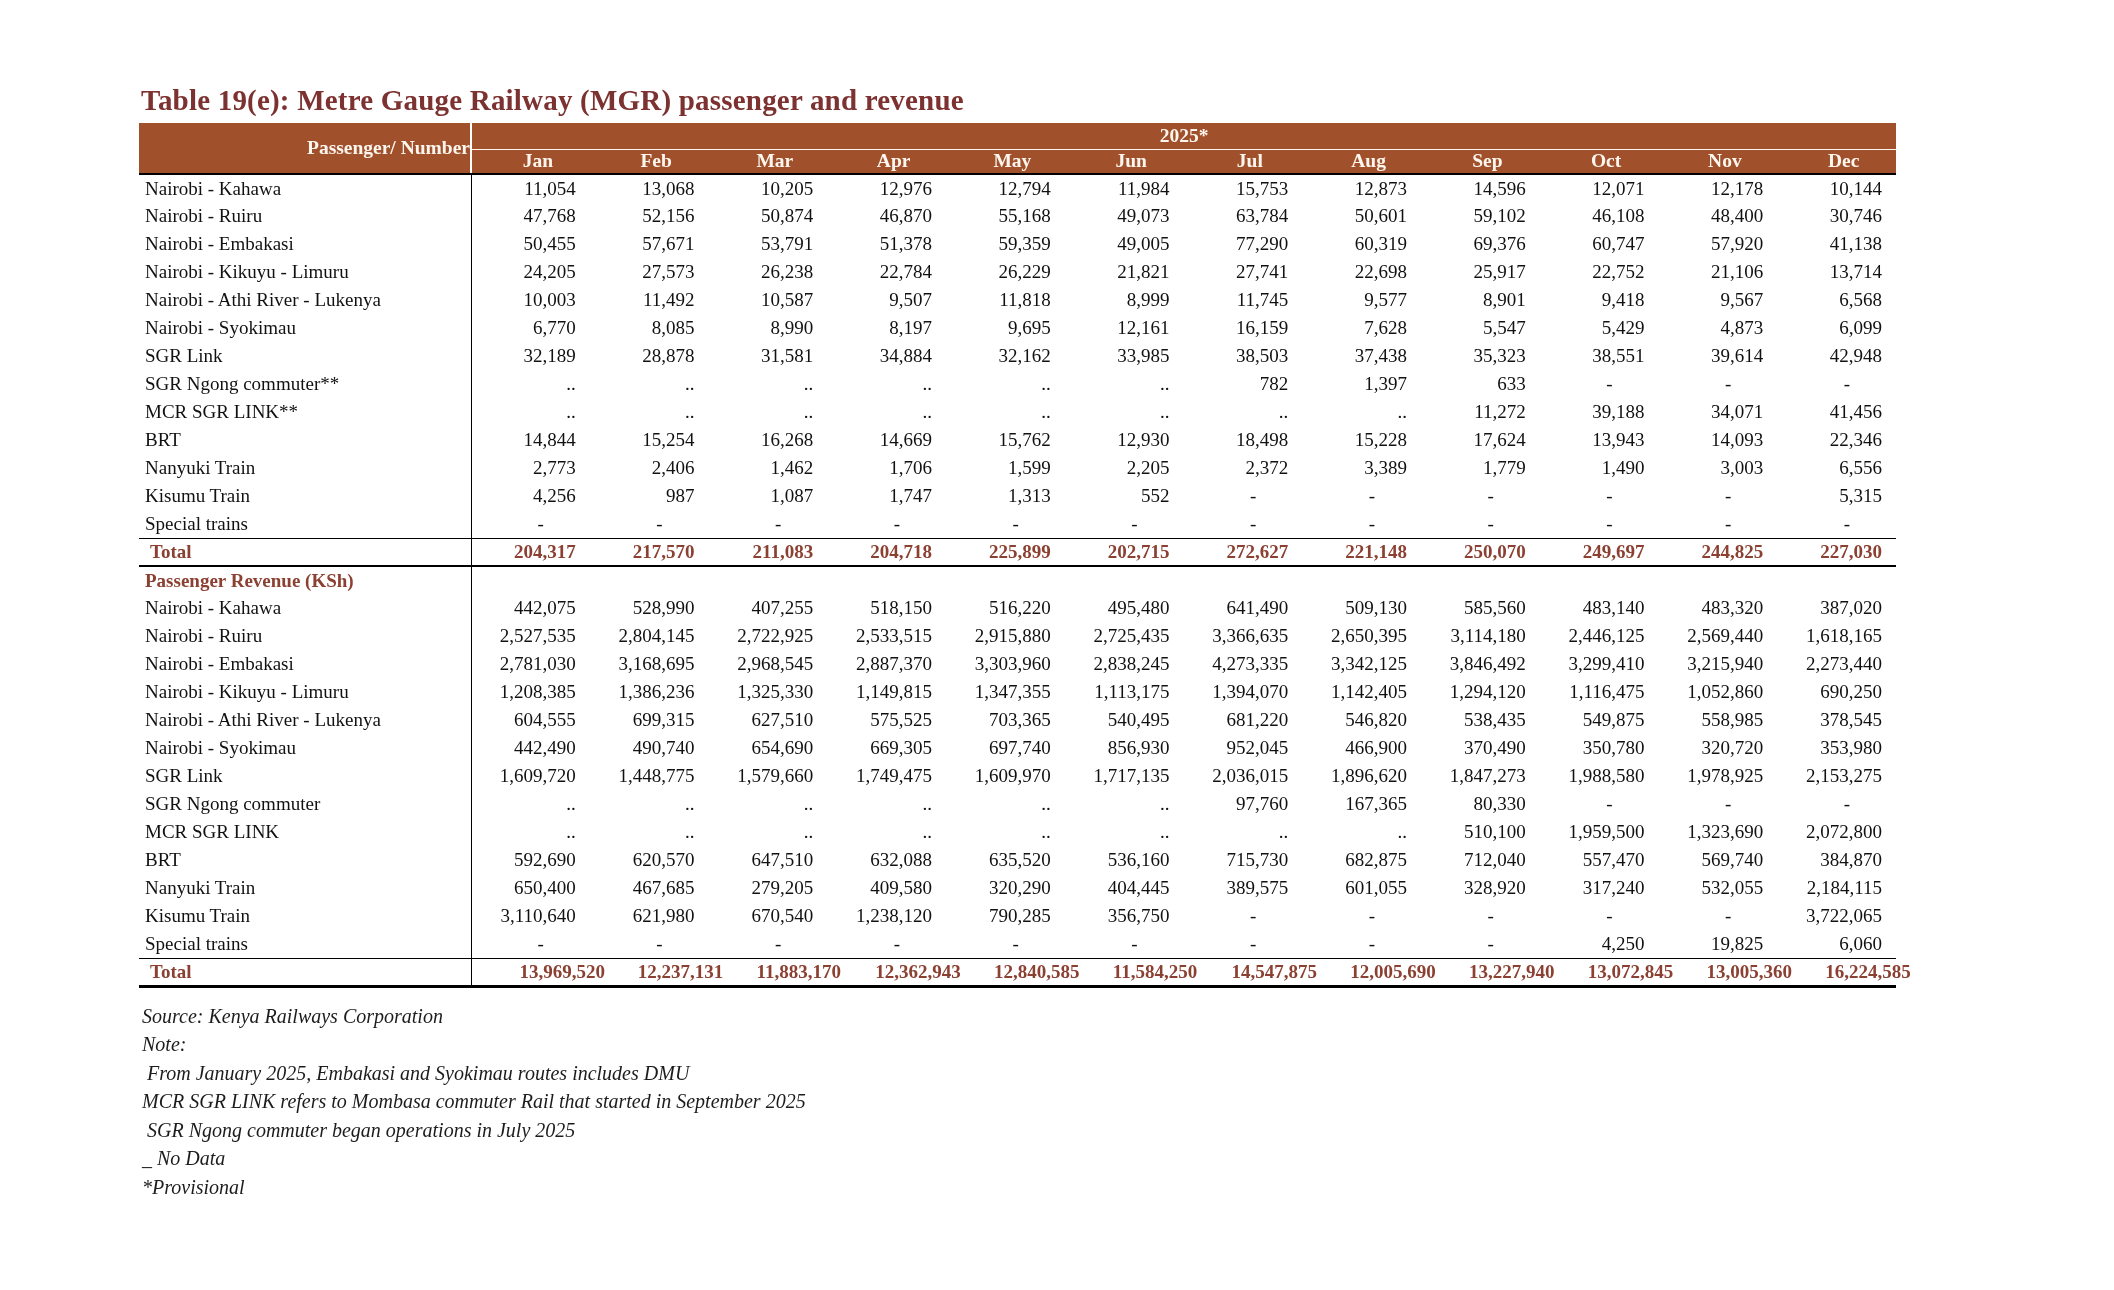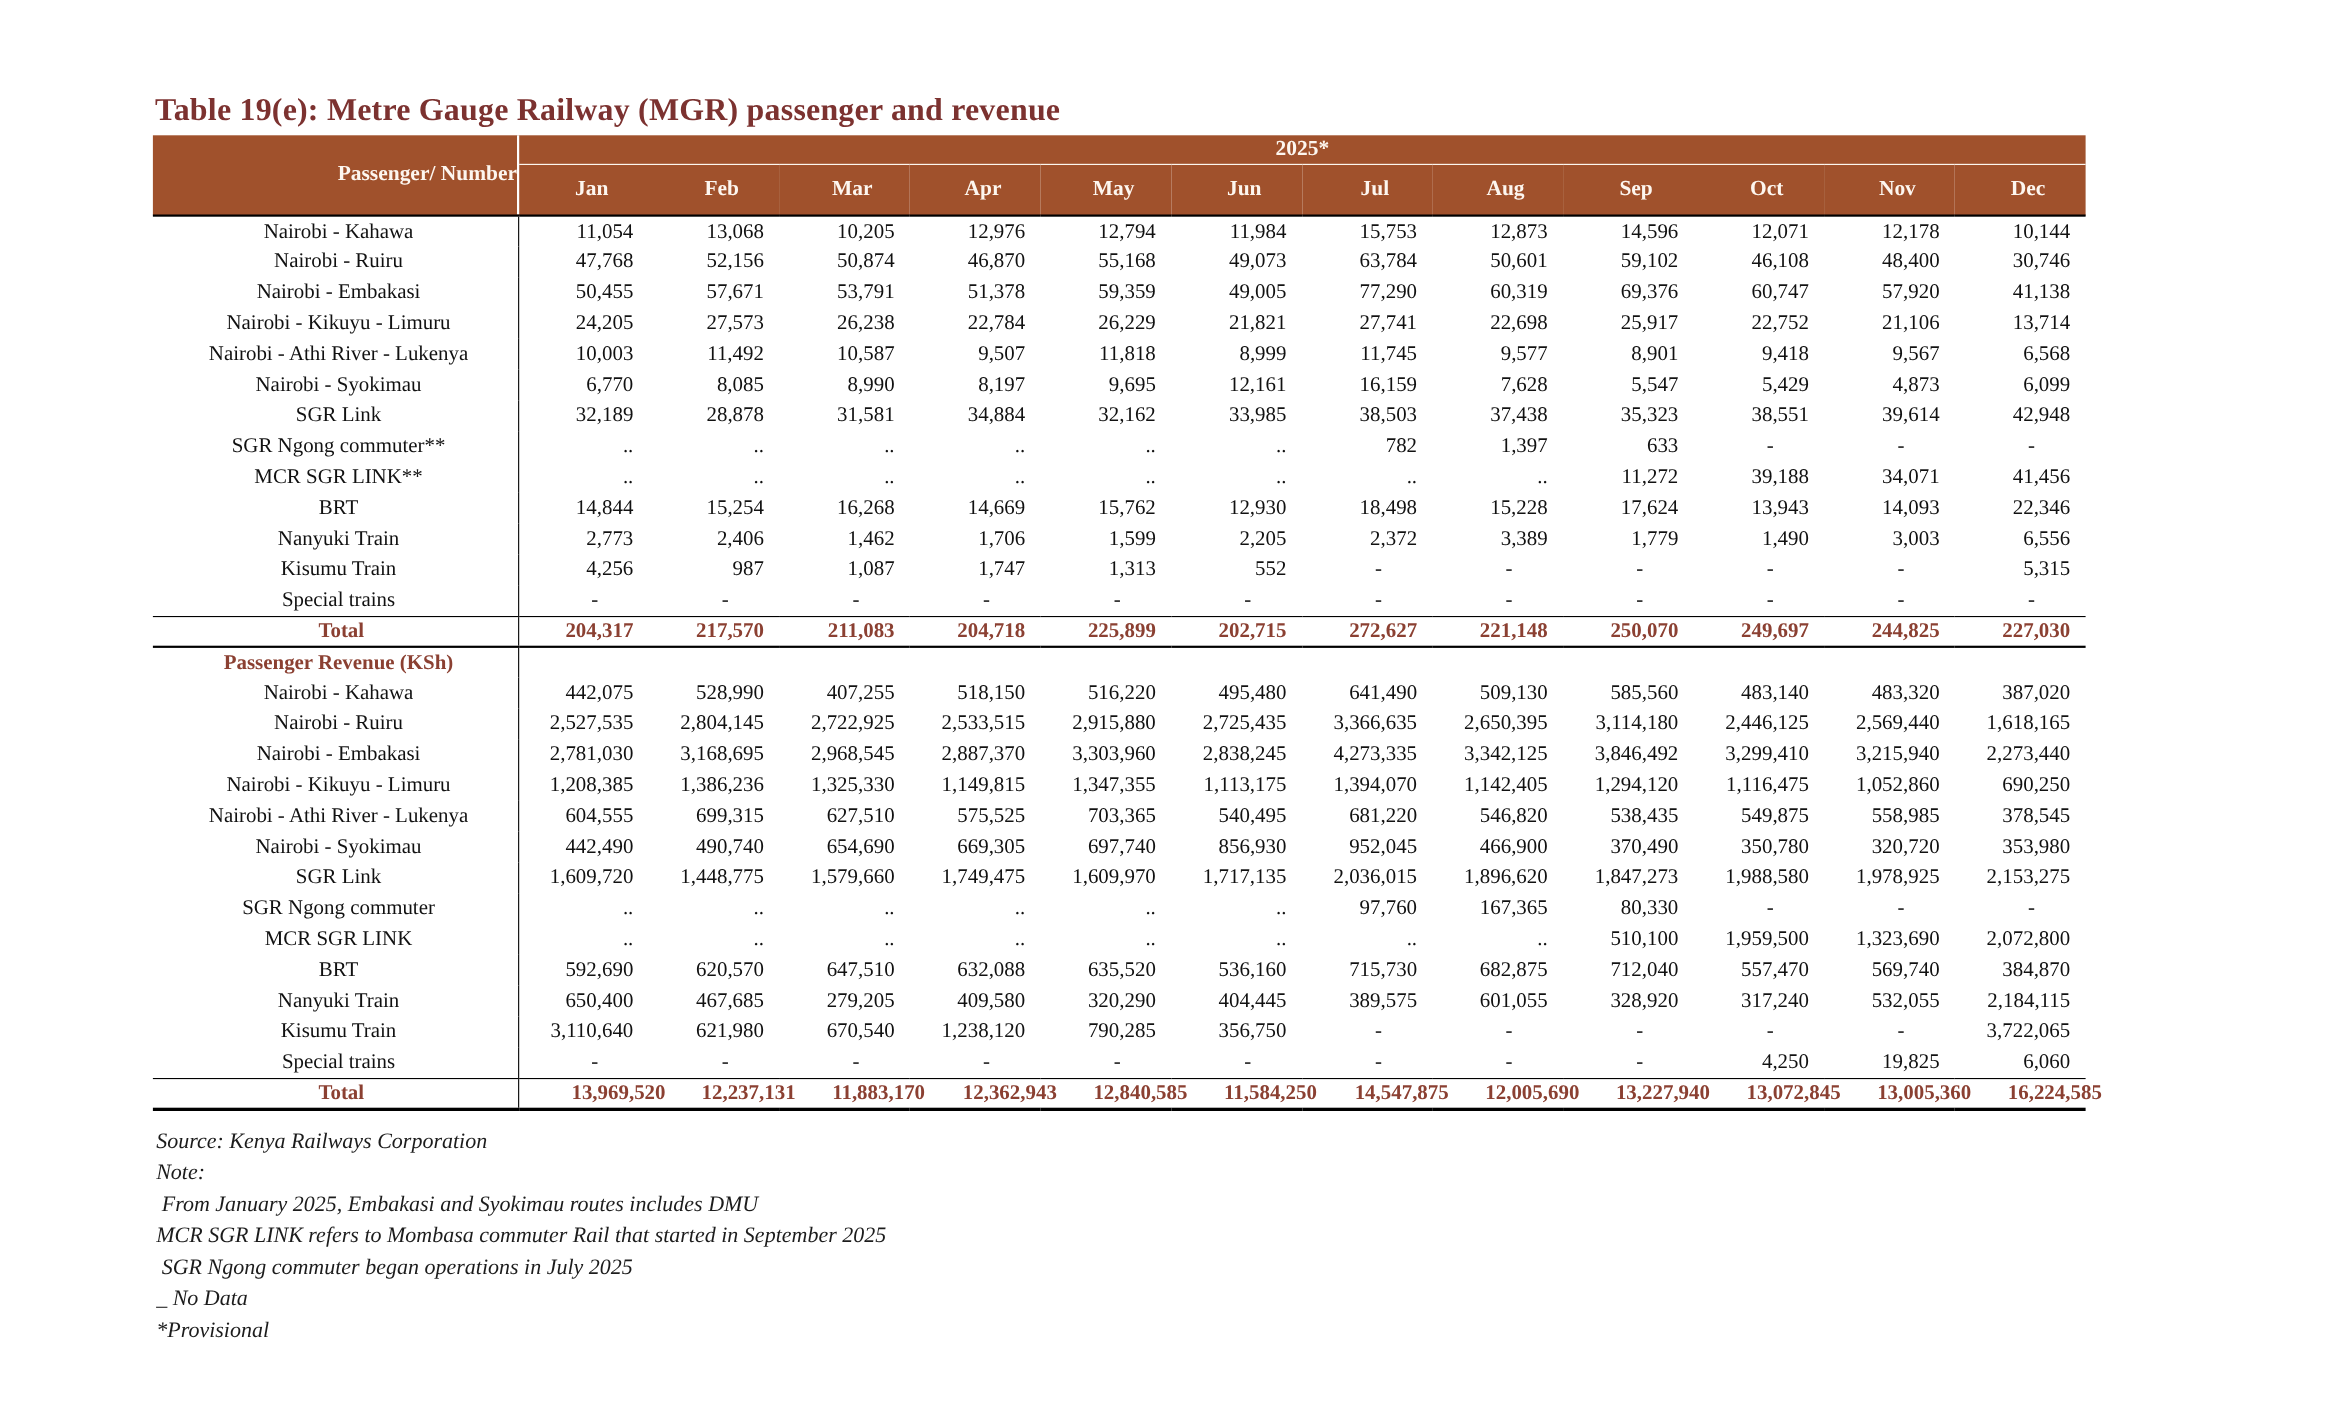--- a/index.html
+++ b/index.html
@@ -24,27 +24,27 @@
   }
   th.corner {
     text-align:right; vertical-align:middle; padding-left:9px;
     font-size:19.5px;
   }
   th.year-th {
     height:26px; text-align:center; font-size:19.5px;
     border-left:2px solid #fff; border-bottom:1.5px solid #FDF6EF;
   }
   #months-row th.month-th {
-    height:47px; text-align:center; font-size:19.5px;
+    height:25px; text-align:center; font-size:19.5px;
     border-bottom:2px solid #000; padding-right:22px;padding-left:36px;
   }
   #months-row th.month-th:first-child { border-left:2px solid #fff; }
   tbody td { height:28px; vertical-align:middle; }
   td.label-cell {
-    text-align:center; padding-left:6px;
+    text-align:left; padding-left:6px;
     border-right:1.6px solid #000;
     white-space:nowrap; overflow:hidden;
   }
   td.num-cell { text-align:right; padding-right:14px; white-space:nowrap; }
   td.num-cell.dash { padding-right:46px; }
   tr.total-row td {
     font-weight:bold; color:#8B4032;
     border-top:1.6px solid #000; border-bottom:2.2px solid #000;
   }
   tr.total-row td.label-cell { padding-left:11px; }

